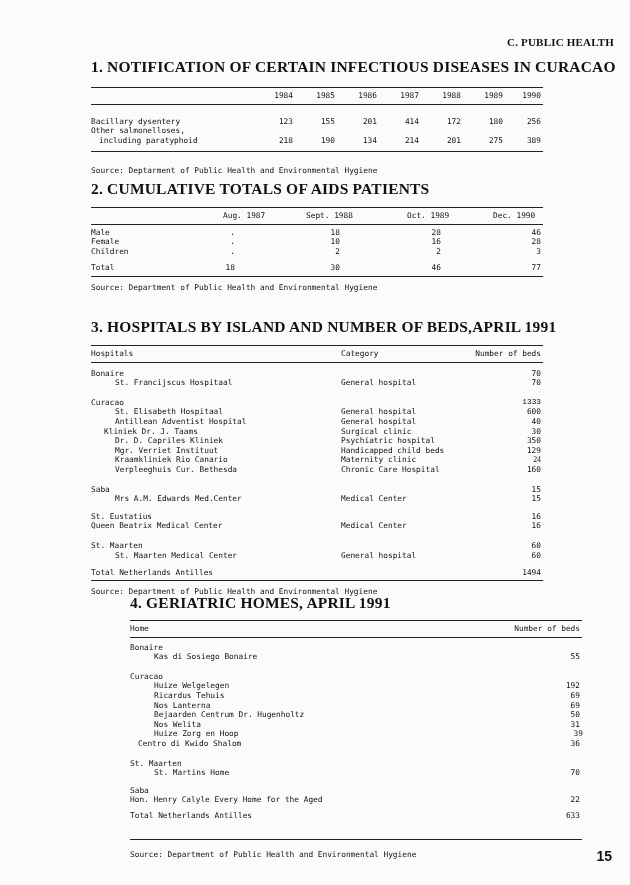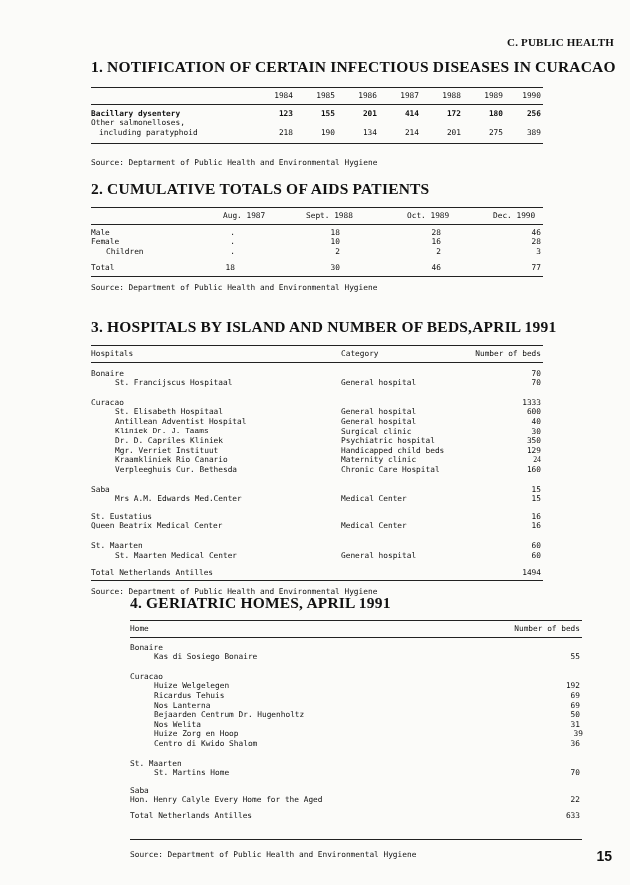--- a/index.html
+++ b/index.html
@@ -38,21 +38,21 @@
   <div class="mono row" style="margin-top:3px;">
     <span class="cell r" style="left:172px;width:30px;">1984</span>
     <span class="cell r" style="left:214px;width:30px;">1985</span>
     <span class="cell r" style="left:256px;width:30px;">1986</span>
     <span class="cell r" style="left:298px;width:30px;">1987</span>
     <span class="cell r" style="left:340px;width:30px;">1988</span>
     <span class="cell r" style="left:382px;width:30px;">1989</span>
     <span class="cell r" style="left:424px;width:26px;">1990</span>
   </div>
   <div class="rule" style="margin-top:3px;"></div>
-  <div class="mono row" style="margin-top:4px;font-weight:bold;">
+  <div class="mono row" style="margin-top:12px;">
     <span class="cell" style="left:0;">Bacillary dysentery</span>
     <span class="cell r" style="left:172px;width:30px;">123</span>
     <span class="cell r" style="left:214px;width:30px;">155</span>
     <span class="cell r" style="left:256px;width:30px;">201</span>
     <span class="cell r" style="left:298px;width:30px;">414</span>
     <span class="cell r" style="left:340px;width:30px;">172</span>
     <span class="cell r" style="left:382px;width:30px;">180</span>
     <span class="cell r" style="left:424px;width:26px;">256</span>
   </div>
   <div class="mono row">
@@ -90,21 +90,21 @@
     <span class="cell r" style="left:426px;width:24px;">46</span>
   </div>
   <div class="mono row">
     <span class="cell" style="left:0;">Female</span>
     <span class="cell r" style="left:120px;width:24px;">.</span>
     <span class="cell r" style="left:225px;width:24px;">10</span>
     <span class="cell r" style="left:326px;width:24px;">16</span>
     <span class="cell r" style="left:426px;width:24px;">28</span>
   </div>
   <div class="mono row">
-    <span class="cell" style="left:15px;">Children</span>
+    <span class="cell" style="left:0;">Children</span>
     <span class="cell r" style="left:120px;width:24px;">.</span>
     <span class="cell r" style="left:225px;width:24px;">2</span>
     <span class="cell r" style="left:326px;width:24px;">2</span>
     <span class="cell r" style="left:426px;width:24px;">3</span>
   </div>
   <div class="mono row" style="margin-top:7px;">
     <span class="cell" style="left:0;">Total</span>
     <span class="cell r" style="left:120px;width:24px;">18</span>
     <span class="cell r" style="left:225px;width:24px;">30</span>
     <span class="cell r" style="left:326px;width:24px;">46</span>
@@ -129,34 +129,34 @@
     <span class="cell r" style="left:400px;width:50px;">70</span>
   </div>
   <div class="mono row">
     <span class="cell" style="left:24px;">St. Francijscus Hospitaal</span>
     <span class="cell" style="left:250px;">General hospital</span>
     <span class="cell r" style="left:400px;width:50px;">70</span>
   </div>
 
   <div class="mono row" style="margin-top:10px;">
     <span class="cell" style="left:0;">Curacao</span>
-    <span class="cell r" style="left:400px;width:50px;">1333</span>
+    <span class="cell r" style="left:400px;width:50px;font-family:Liberation Mono, monospace;">1333</span>
   </div>
   <div class="mono row">
     <span class="cell" style="left:24px;">St. Elisabeth Hospitaal</span>
     <span class="cell" style="left:250px;">General hospital</span>
     <span class="cell r" style="left:400px;width:50px;">600</span>
   </div>
   <div class="mono row">
     <span class="cell" style="left:24px;">Antillean Adventist Hospital</span>
     <span class="cell" style="left:250px;">General hospital</span>
     <span class="cell r" style="left:400px;width:50px;">40</span>
   </div>
   <div class="mono row">
-    <span class="cell" style="left:24px;font-family:Liberation Mono, monospace;">Kliniek Dr. J. Taams</span>
+    <span class="cell" style="left:13px;">Kliniek Dr. J. Taams</span>
     <span class="cell" style="left:250px;">Surgical clinic</span>
     <span class="cell r" style="left:400px;width:50px;">30</span>
   </div>
   <div class="mono row">
     <span class="cell" style="left:24px;">Dr. D. Capriles Kliniek</span>
     <span class="cell" style="left:250px;">Psychiatric hospital</span>
     <span class="cell r" style="left:400px;width:50px;">350</span>
   </div>
   <div class="mono row">
     <span class="cell" style="left:24px;">Mgr. Verriet Instituut</span>
@@ -250,21 +250,21 @@
   </div>
   <div class="mono row">
     <span class="cell" style="left:24px;">Nos Welita</span>
     <span class="cell r" style="left:400px;width:50px;">31</span>
   </div>
   <div class="mono row">
     <span class="cell" style="left:24px;">Huize Zorg en Hoop</span>
     <span class="cell r" style="left:403px;width:50px;">39</span>
   </div>
   <div class="mono row">
-    <span class="cell" style="left:24px;">Centro di Kwido Shalom</span>
+    <span class="cell" style="left:8px;">Centro di Kwido Shalom</span>
     <span class="cell r" style="left:400px;width:50px;">36</span>
   </div>
 
   <div class="mono row" style="margin-top:10px;">
     <span class="cell" style="left:0;">St. Maarten</span>
   </div>
   <div class="mono row">
     <span class="cell" style="left:24px;">St. Martins Home</span>
     <span class="cell r" style="left:400px;width:50px;">70</span>
   </div>

